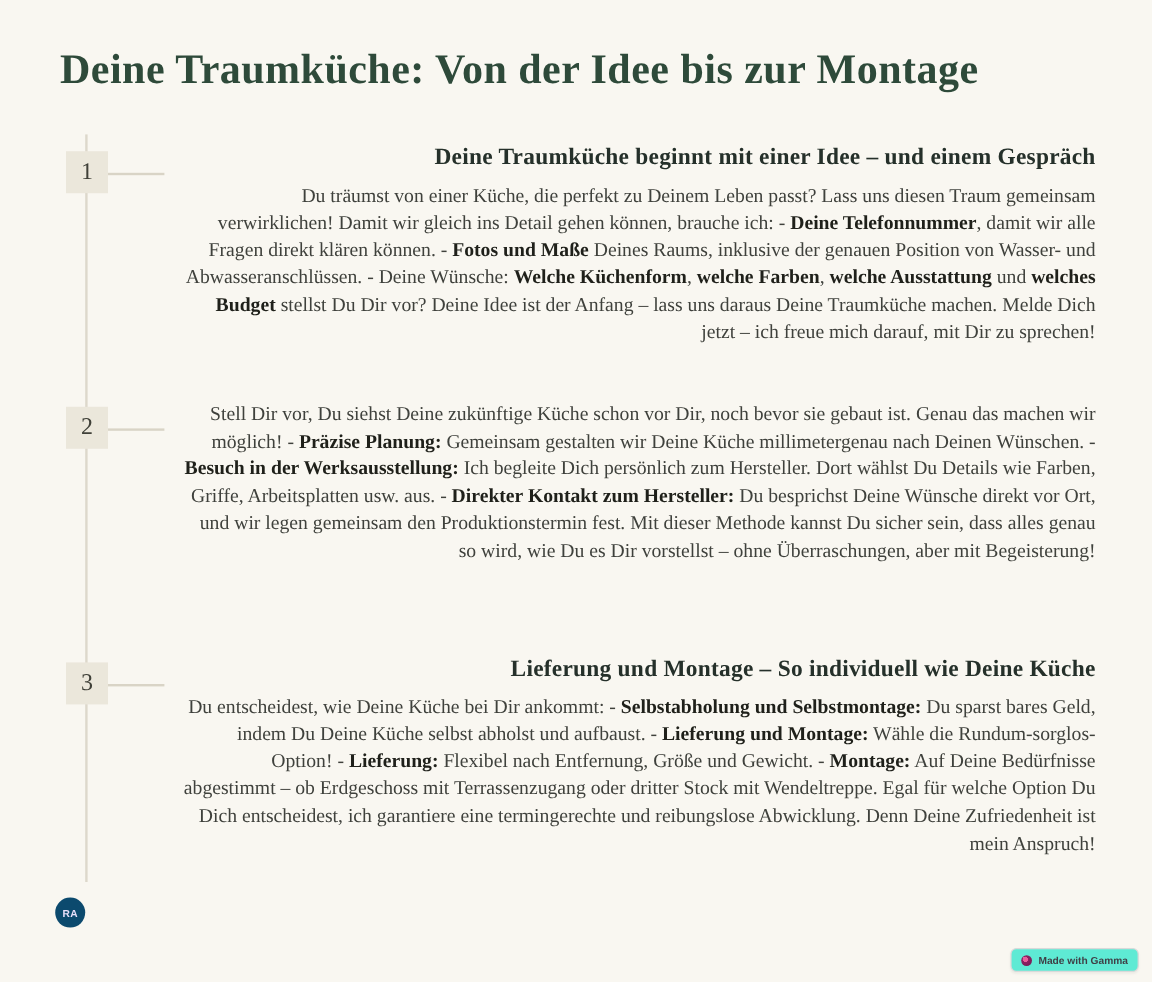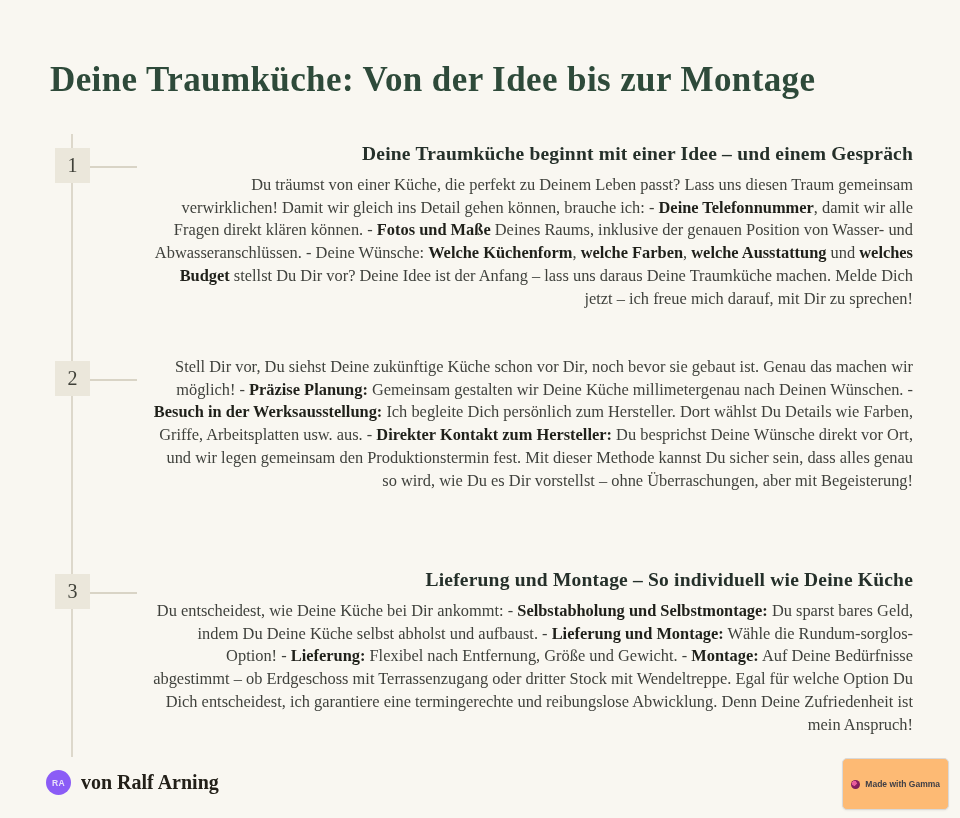--- a/index.html
+++ b/index.html
@@ -7,21 +7,20 @@
   body {
     font-family: "Liberation Serif", serif;
     background: #f9f7f1;
     position: relative;
     overflow: hidden;
   }
   .page {
     position: absolute;
     inset: 0;
     background: #f9f7f1;
-    margin-top: 22px;
   }
   .page-title {
     position: absolute;
     left: 50px;
     top: 38px;
     font-size: 35px;
     font-weight: 600;
     letter-spacing: 0.4px;
     color: #2e4a3a;
     white-space: nowrap;
@@ -91,21 +90,21 @@
     left: 46px;
     top: 748px;
     display: flex;
     align-items: center;
     gap: 10px;
   }
   .avatar {
     width: 25px;
     height: 25px;
     border-radius: 50%;
-    background: #8b5cf6;
+    background: #0c4a6e;
     display: flex;
     align-items: center;
     justify-content: center;
     font-family: "Liberation Sans", sans-serif;
     font-size: 8.5px;
     font-weight: 700;
     color: #e9e0fb;
     letter-spacing: 0.3px;
     text-align: right;
   }
@@ -114,24 +113,24 @@
     font-weight: 700;
     color: #232019;
   }
   .gamma-badge {
     position: absolute;
     right: 11px;
     bottom: 8px;
     display: flex;
     align-items: center;
     gap: 5px;
-    background: #fdba74;
+    background: #5eead4;
     border: 1px solid #d9d9d9;
     border-radius: 5px;
-    padding: 20px 8px;
+    padding: 4px 8px;
     font-family: "Liberation Sans", sans-serif;
     font-size: 8.5px;
     font-weight: 600;
     color: #3f3f46;
     cursor: pointer;
     box-shadow: 0 1px 2px rgba(0,0,0,0.05);
   }
   .gamma-icon {
     width: 9px;
     height: 9px;
@@ -179,21 +178,20 @@
     <div class="section-content">
       <h2 class="section-heading">Lieferung und Montage – So individuell wie Deine Küche</h2>
       <p class="section-body"><span>Du entscheidest, wie Deine Küche bei Dir ankommt: - </span><strong>Selbstabholung und Selbstmontage:</strong><span> Du sparst bares Geld, indem Du Deine Küche selbst abholst und aufbaust. - </span><strong>Lieferung und Montage:</strong><span> Wähle die Rundum-sorglos-Option! - </span><strong>Lieferung:</strong><span> Flexibel nach Entfernung, Größe und Gewicht. - </span><strong>Montage:</strong><span> Auf Deine Bedürfnisse abgestimmt – ob Erdgeschoss mit Terrassenzugang oder dritter Stock mit Wendeltreppe. Egal für welche Option Du Dich entscheidest, ich garantiere eine termingerechte und reibungslose Abwicklung. Denn Deine Zufriedenheit ist mein Anspruch!</span></p>
     </div>
   </section>
 
   <div class="footer">
     <div class="avatar">
       <span>RA</span>
     </div>
-    <div class="author">von Ralf Arning</div>
   </div>
 
   <div class="gamma-badge">
     <span class="gamma-icon"></span>
     <span>Made with Gamma</span>
   </div>
 
 </div>
 
 </body></html>

